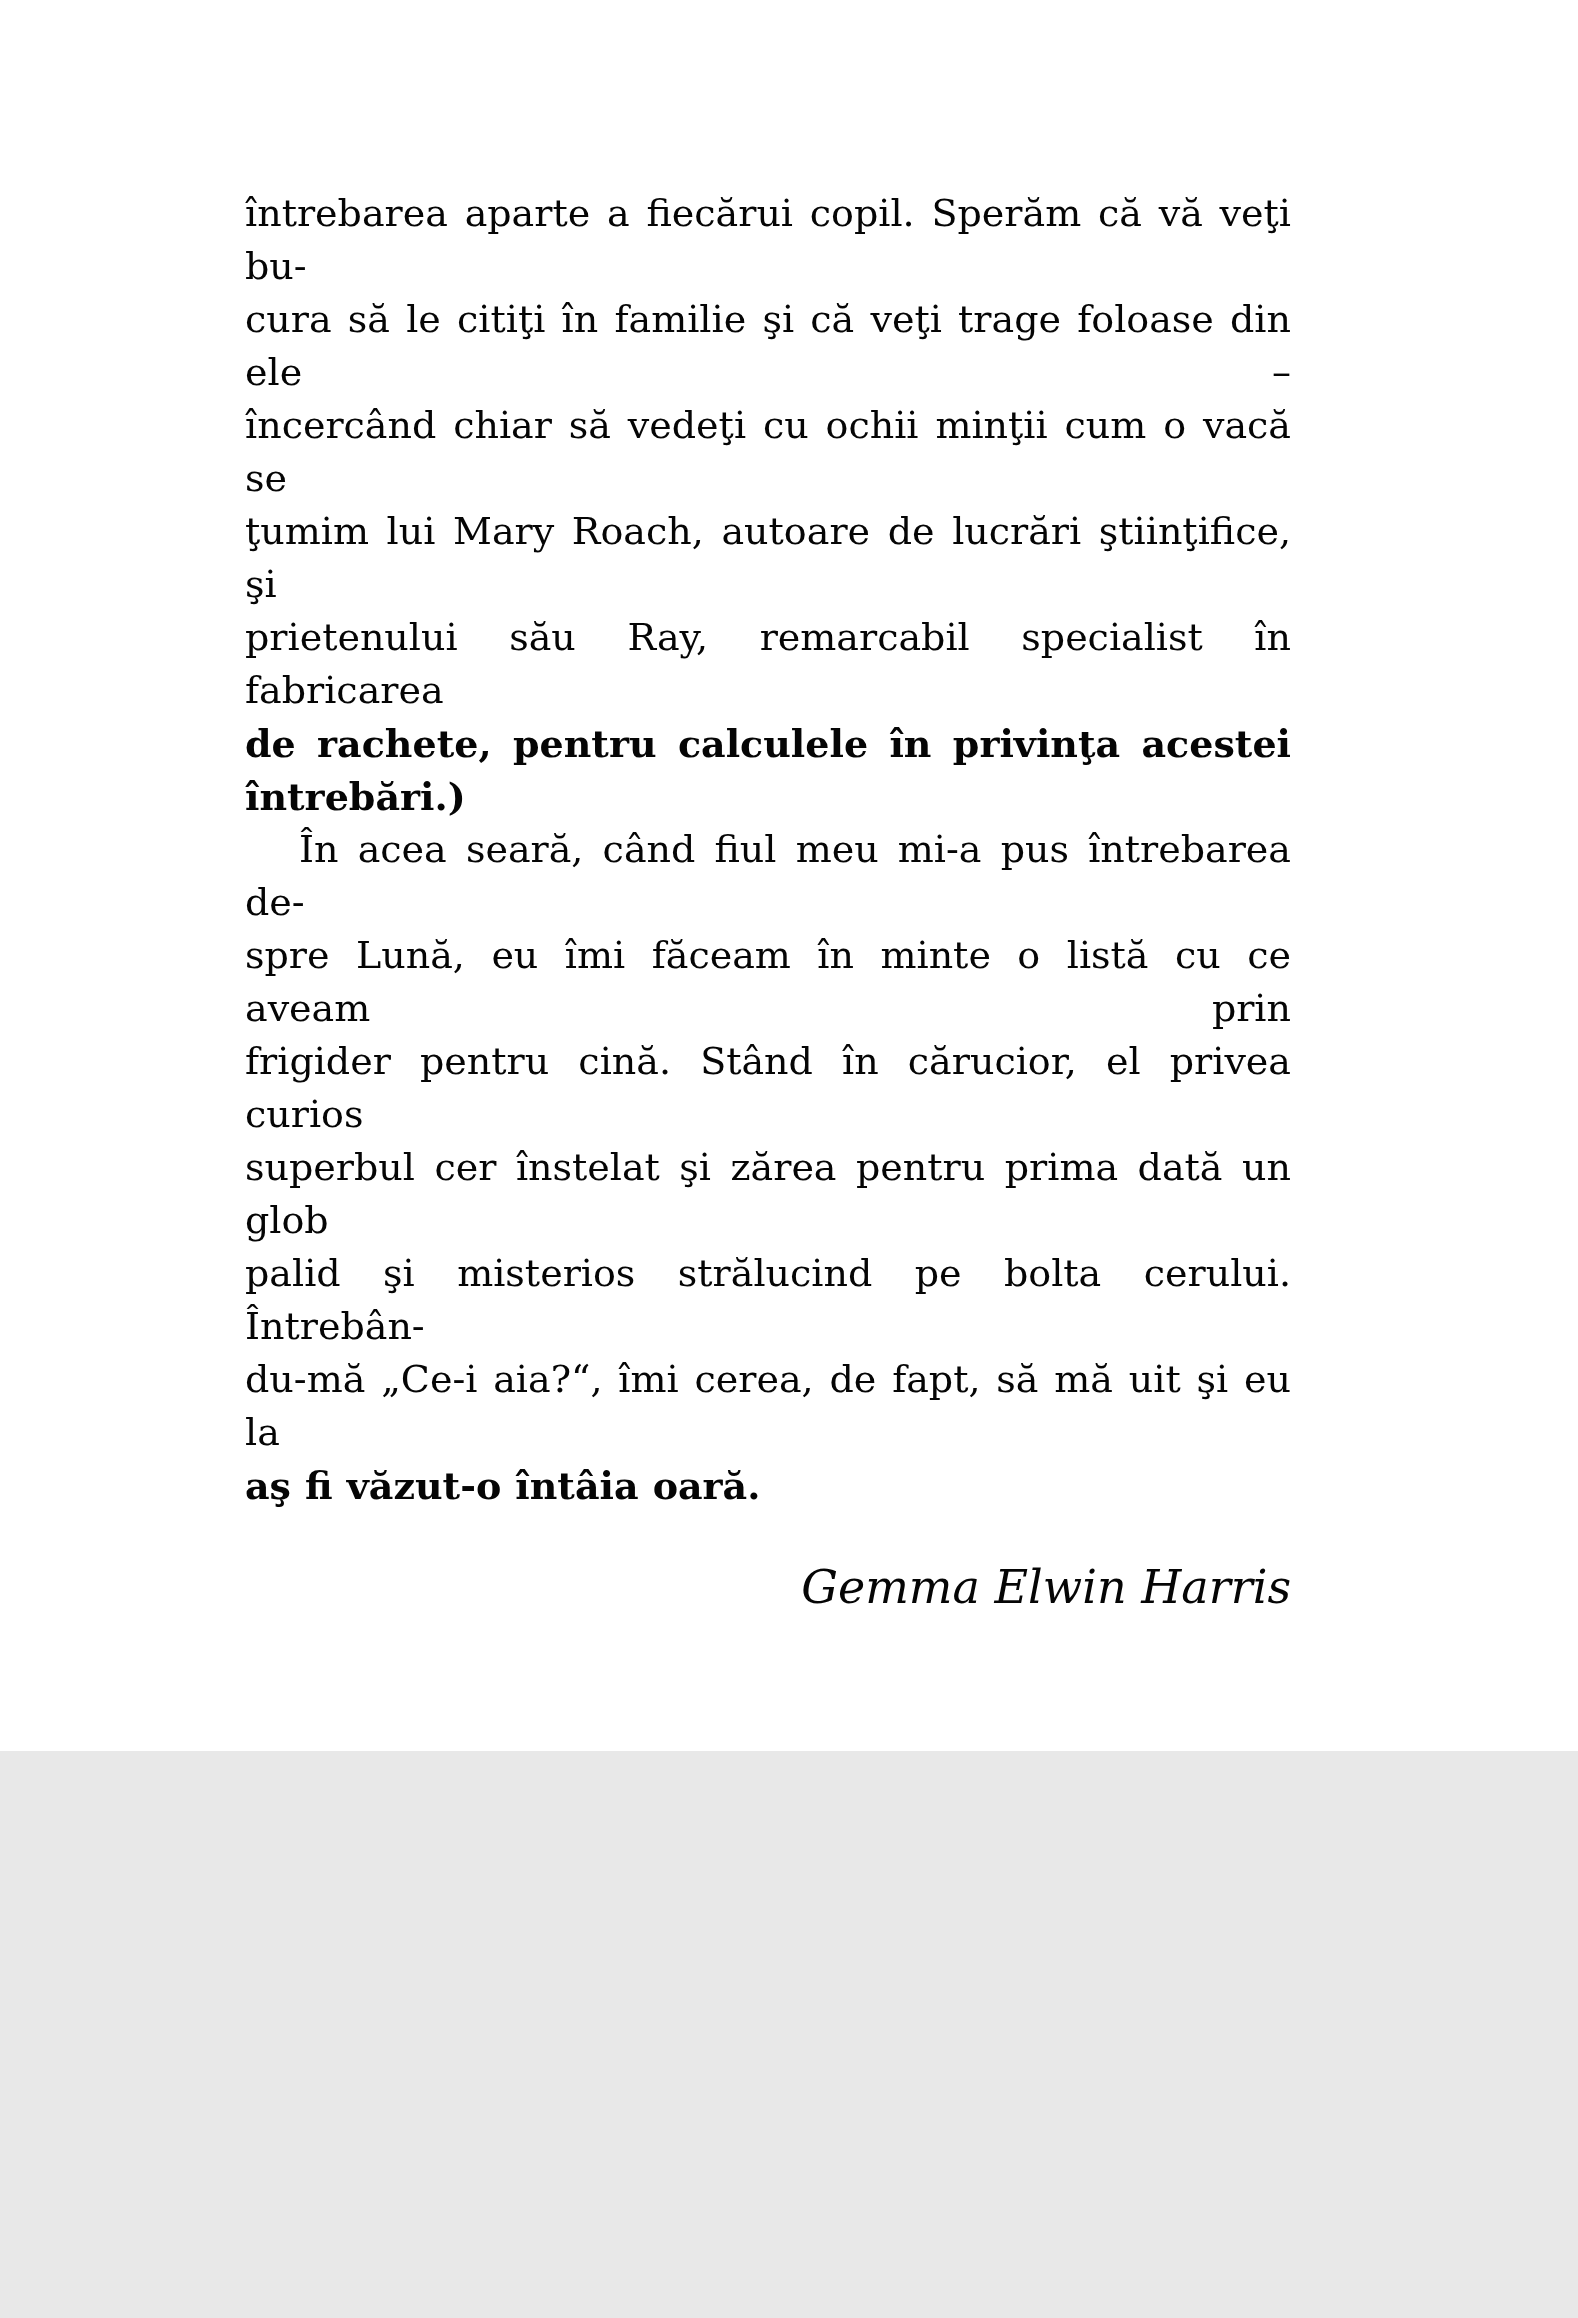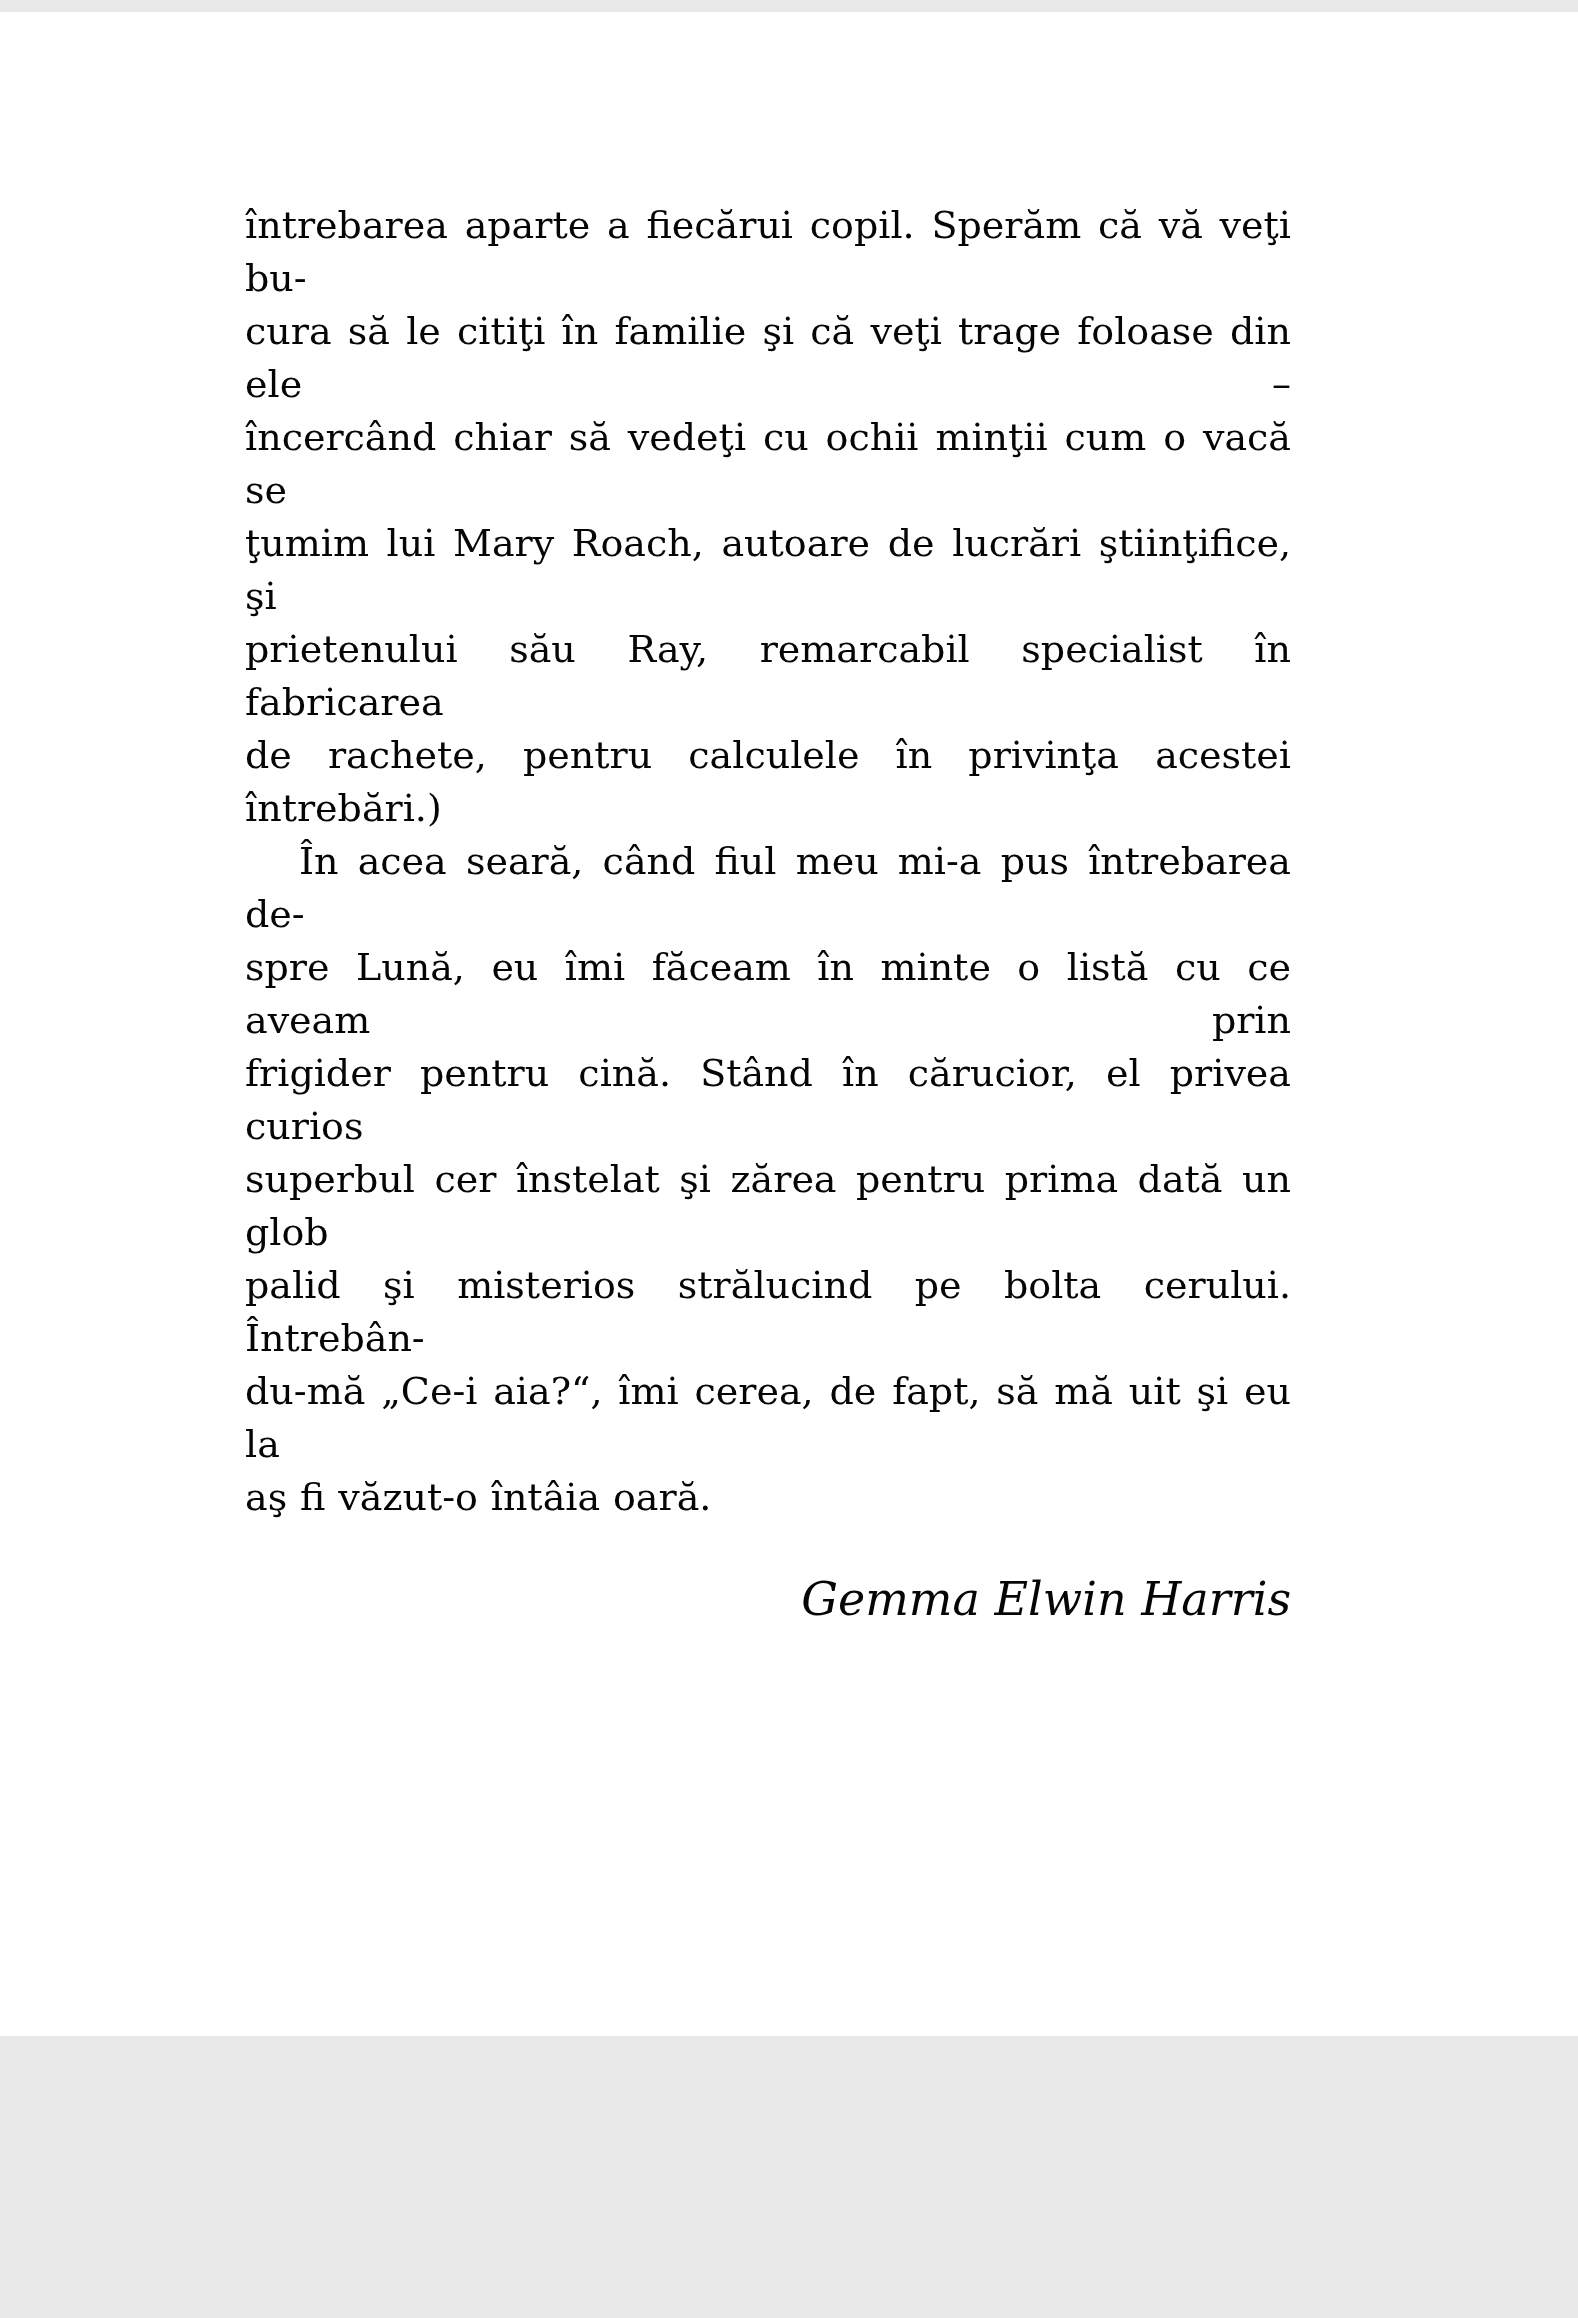--- a/index.html
+++ b/index.html
@@ -4,22 +4,22 @@
 <style>
   
   html, body {
     margin: 0;
     padding: 0;
     background: #e8e8e8;
   }
   .page {
     position: relative;
     width: 1579px;
-    height: 2024px;
-    margin: 12px auto;
+    height: 1751px;
+    margin: 0 auto;
     background: #ffffff;
     overflow: hidden;
     font-family: "DejaVu Serif", "Liberation Serif", serif;
     color: #050505;
   }
 
   
   .text-block {
     position: absolute;
     left: 245px;
@@ -34,20 +34,21 @@
     font-size: 38px;
     line-height: 53px;
     text-align: justify;
     text-align-last: justify;
     -moz-text-align-last: justify;
     letter-spacing: 0;
     word-spacing: 0.8px;
   }
   .line.last {
     text-align-last: left;
+    font-weight: bold;
     -moz-text-align-last: left;
   }
   .line.indent {
     text-indent: 54px;
   }
 
   
   .signature {
     margin-top: 49px;
     font-size: 46px;

